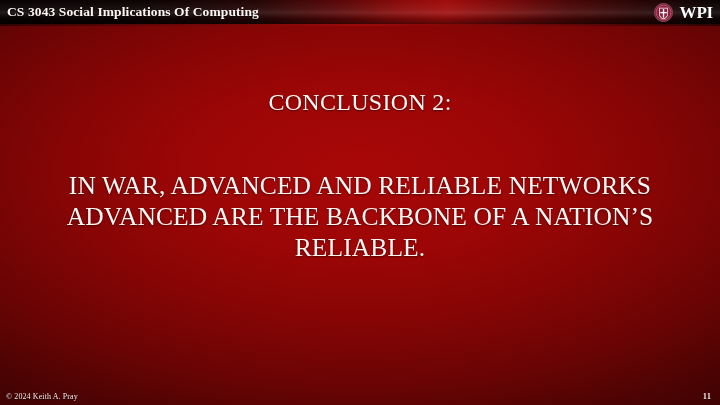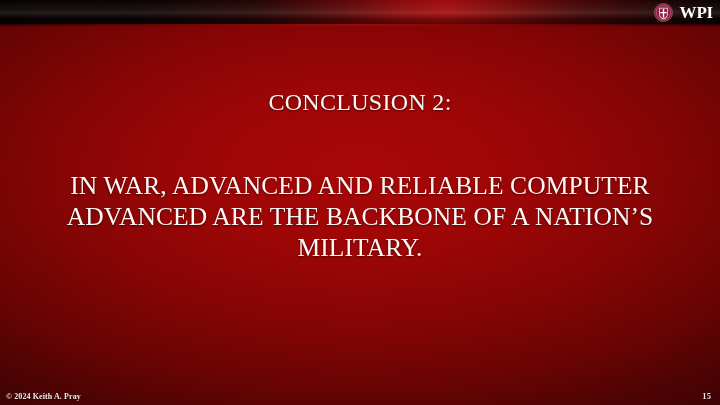--- a/index.html
+++ b/index.html
@@ -141,21 +141,21 @@
     text-shadow: 0 1px 2px rgba(0,0,0,0.5);
   }
   .body-line { display: block; white-space: nowrap; }
 
   
   .footer-left {
     position: absolute;
     left: 6px;
     bottom: 4px;
     font-size: 8px;
-    font-weight: bold;
+    font-weight: normal;
     color: #f6eae8;
     letter-spacing: 0.1px;
     text-shadow: 0 1px 1px rgba(0,0,0,0.8);
   }
   .footer-right {
     position: absolute;
     right: 9px;
     bottom: 4px;
     font-size: 8.5px;
     font-weight: bold;
@@ -167,38 +167,39 @@
 </head>
 <body>
 
 <div class="slide">
 
   <div class="header-bar">
     <div class="header-sheen"></div>
   </div>
   <div class="header-underline"></div>
 
+  <div class="course-title">CS 3043 Social Implications Of Computing</div>
 
   <div class="wpi-logo">
     <svg class="wpi-seal" viewBox="0 0 40 40">
       <circle cx="20" cy="20" r="19" fill="#7e1634" stroke="#c28a9c" stroke-width="1.4"></circle>
       <circle cx="20" cy="20" r="15.5" fill="#8c1d3f" stroke="#d9b3c0" stroke-width="0.9"></circle>
       <path d="M11 10 H29 V24 Q29 31 20 34 Q11 31 11 24 Z" fill="#ffffff"></path>
       <path d="M12.4 11.4 H27.6 V23.8 Q27.6 29.9 20 32.5 Q12.4 29.9 12.4 23.8 Z" fill="#8c1d3f"></path>
       <rect x="18.6" y="12.6" width="2.9" height="18.2" fill="#ffffff"></rect>
       <rect x="13.2" y="19.0" width="13.7" height="2.7" fill="#ffffff"></rect>
       <circle cx="20" cy="20" r="19" fill="none" stroke="#5a0f25" stroke-width="0.8"></circle>
     </svg>
     <span class="wpi-word">WPI</span>
   </div>
 
   <div class="slide-title">CONCLUSION 2:</div>
 
   <div class="body-block">
-    <span class="body-line">IN WAR, ADVANCED AND RELIABLE COMPUTER</span>
+    <span class="body-line">IN WAR, ADVANCED AND RELIABLE NETWORKS</span>
     <span class="body-line">ADVANCED ARE THE BACKBONE OF A NATION’S</span>
-    <span class="body-line">MILITARY.</span>
+    <span class="body-line">RELIABLE.</span>
   </div>
 
   <div class="footer-left">© 2024 Keith A. Pray</div>
-  <div class="footer-right">15</div>
+  <div class="footer-right">11</div>
 
 </div>
 
 </body></html>

